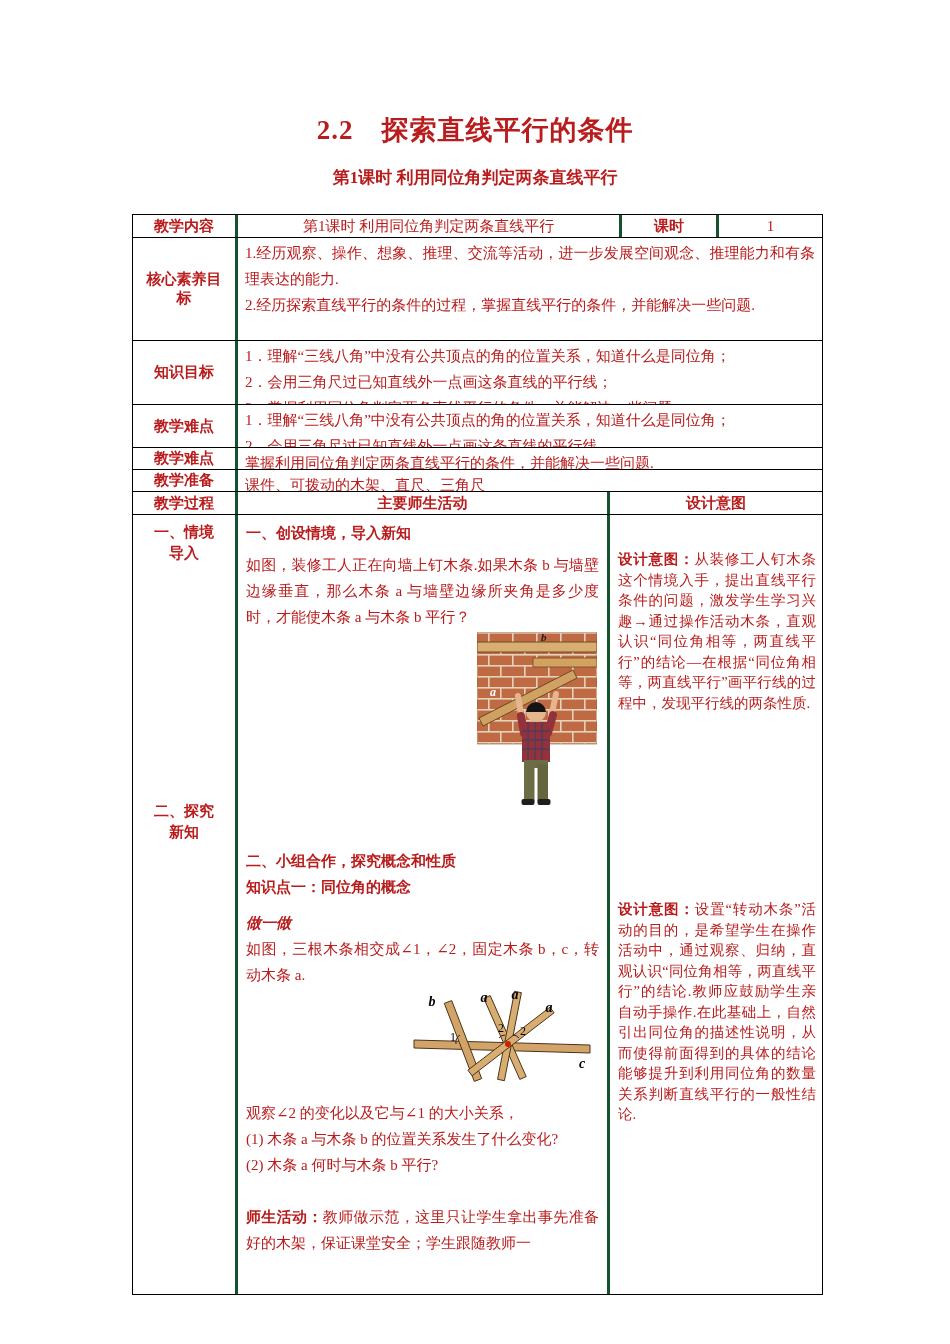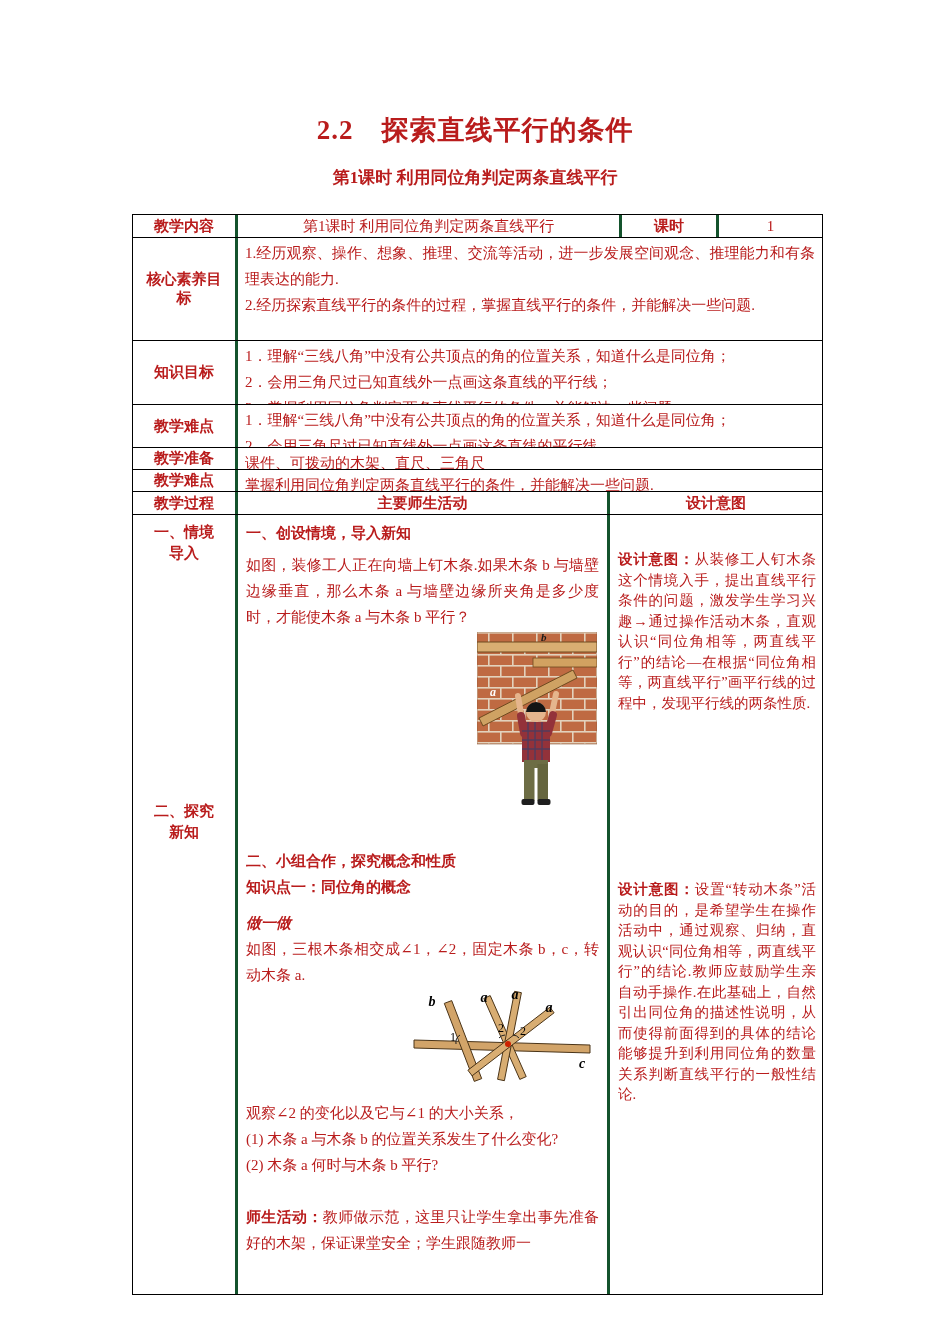--- a/index.html
+++ b/index.html
@@ -52,21 +52,21 @@
   .mt-point1 { }
   .do-title { margin-top:10px; font-weight:bold; font-style:italic; line-height:26px; }
   .fig-sticks { margin-top:2px; margin-left:166px; width:182px; height:92px; display:block; }
   .mt-observe { margin-top:18px; }
   .mt-teacher { margin-top:26px; }
   .lead-b { font-weight:bold; }
 
   .intent-cell { flex:1; position:relative; }
   .intent { position:absolute; left:8px; right:6px; font-size:14.5px; line-height:20.5px; text-align:justify; }
   .intent-1 { top:34px; }
-  .intent-2 { top:364px; }
+  .intent-2 { top:384px; }
 
   .figlabel { font-family:"Liberation Serif","DejaVu Serif",serif; font-style:italic; font-weight:bold; }
 </style>
 </head>
 <body>
 
 <div class="page">
 
   <div class="doc-title">2.2　探索直线平行的条件</div>
   <div class="doc-subtitle">第1课时 利用同位角判定两条直线平行</div>
@@ -100,28 +100,28 @@
     </div>
 
     <div class="trow h-r4">
       <div class="cell c-label">教学难点</div>
       <div class="cell c-body">
         <p>1．理解“三线八角”中没有公共顶点的角的位置关系，知道什么是同位角；</p>
         <p>2．会用三角尺过已知直线外一点画这条直线的平行线.</p>
       </div>
     </div>
 
+    <div class="trow h-r5">
+      <div class="cell c-label">教学难点</div>
+      <div class="cell c-body">掌握利用同位角判定两条直线平行的条件，并能解决一些问题.</div>
+    </div>
+
     <div class="trow h-r6">
       <div class="cell c-label">教学准备</div>
       <div class="cell c-body">课件、可拨动的木架、直尺、三角尺</div>
-    </div>
-
-    <div class="trow h-r5">
-      <div class="cell c-label">教学难点</div>
-      <div class="cell c-body">掌握利用同位角判定两条直线平行的条件，并能解决一些问题.</div>
     </div>
 
     <div class="trow h-r7">
       <div class="cell c-label">教学过程</div>
       <div class="cell c-proc-mid">主要师生活动</div>
       <div class="cell c-proc-right">设计意图</div>
     </div>
 
     <div class="trow h-r8">
 

